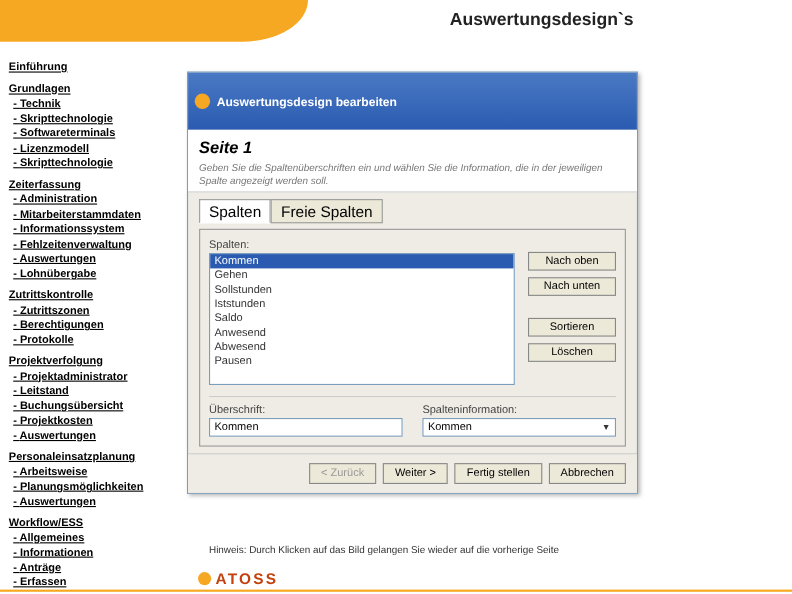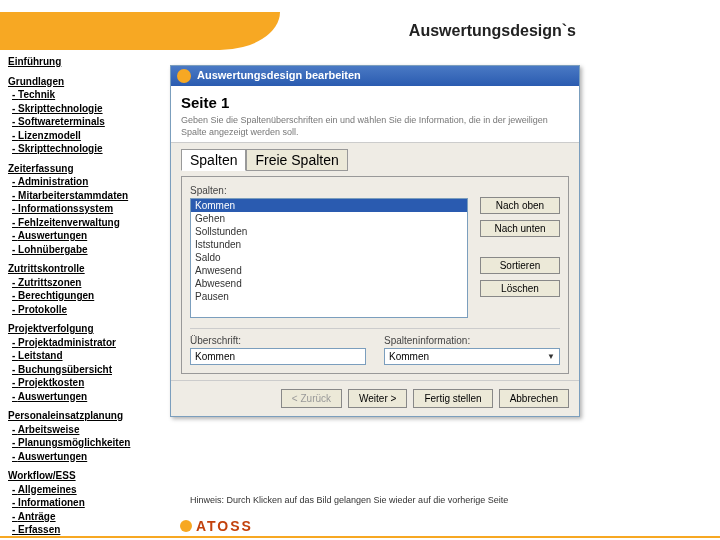--- a/index.html
+++ b/index.html
@@ -1,28 +1,28 @@
 <!DOCTYPE html>
 <html><head>
 <meta charset="utf-8">
 <style>
   * { box-sizing: border-box; margin: 0; padding: 0; }
   body { font-family: Arial, sans-serif; font-size: 10px; background: #fff; width: 720px; height: 540px; position: relative; overflow: hidden; }
-  .header-swoosh { position: absolute; top: 12px; left: 0; width: 596px; height: 45px; }
+  .header-swoosh { position: absolute; top: 0; left: 0; width: 596px; height: 45px; }
   .swoosh-shape { position: absolute; top: 0; left: 0; width: 280px; height: 38px; background: #f7a823; border-bottom-right-radius: 60px 38px; }
   .title { position: absolute; top: 10px; right: 20px; font-size: 16px; font-weight: bold; color: #222; }
   .nav { position: absolute; top: 55px; left: 8px; width: 150px; line-height: 1.35; }
   .nav-section { margin-bottom: 6px; }
   .nav-head { font-weight: bold; text-decoration: underline; color: #000; display: block; cursor: pointer; }
   .nav-item { display: block; font-weight: bold; text-decoration: underline; color: #000; margin-left: 4px; cursor: pointer; }
   .nav-item::before { content: "- "; text-decoration: none; }
   .dialog { position: absolute; top: 65px; left: 170px; width: 410px; background: #efece5; border: 1px solid #7b9ebd; box-shadow: 2px 2px 4px rgba(0,0,0,0.3); font-size: 10px; }
-  .dlg-title { background: linear-gradient(#4a79c4, #2a5bb0); color: #fff; padding: 3px 6px; font-weight: bold; display: flex; align-items: flex-start; gap: 6px; font-size: 11px; }
+  .dlg-title { background: linear-gradient(#4a79c4, #2a5bb0); color: #fff; padding: 19px 6px; font-weight: bold; display: flex; align-items: flex-end; gap: 6px; font-size: 11px; }
   .dlg-title .round { width: 14px; height: 14px; background: #f7a823; border-radius: 50%; display: inline-block; }
-  .dlg-body { padding: 8px 10px 4px 10px; background: #fff; border-bottom: 1px solid #ccc; }
+  .dlg-body { padding: 8px 10px 4px 10px; background: #fff; border-bottom: 1px solid #ccc; font-style: italic; }
   .dlg-h1 { font-size: 15px; font-weight: bold; margin-bottom: 4px; }
   .dlg-desc { color: #777; font-size: 9px; line-height: 1.3; }
   .dlg-main { padding: 6px 10px; }
   .tabs { display: flex; margin-bottom: 6px; }
   .tab { padding: 2px 8px; border: 1px solid #999; background: #ece9d8; font-size: 14px; cursor: pointer; }
   .tab.active { background: #fff; border-bottom: 1px solid #fff; position: relative; z-index: 1; }
   .tab-content { border: 1px solid #999; margin-top: -1px; padding: 8px; background: #efece5; }
   .lbl { color: #444; margin-bottom: 2px; display: block; }
   .row { display: flex; gap: 12px; }
   .col-list { flex: 1; }

